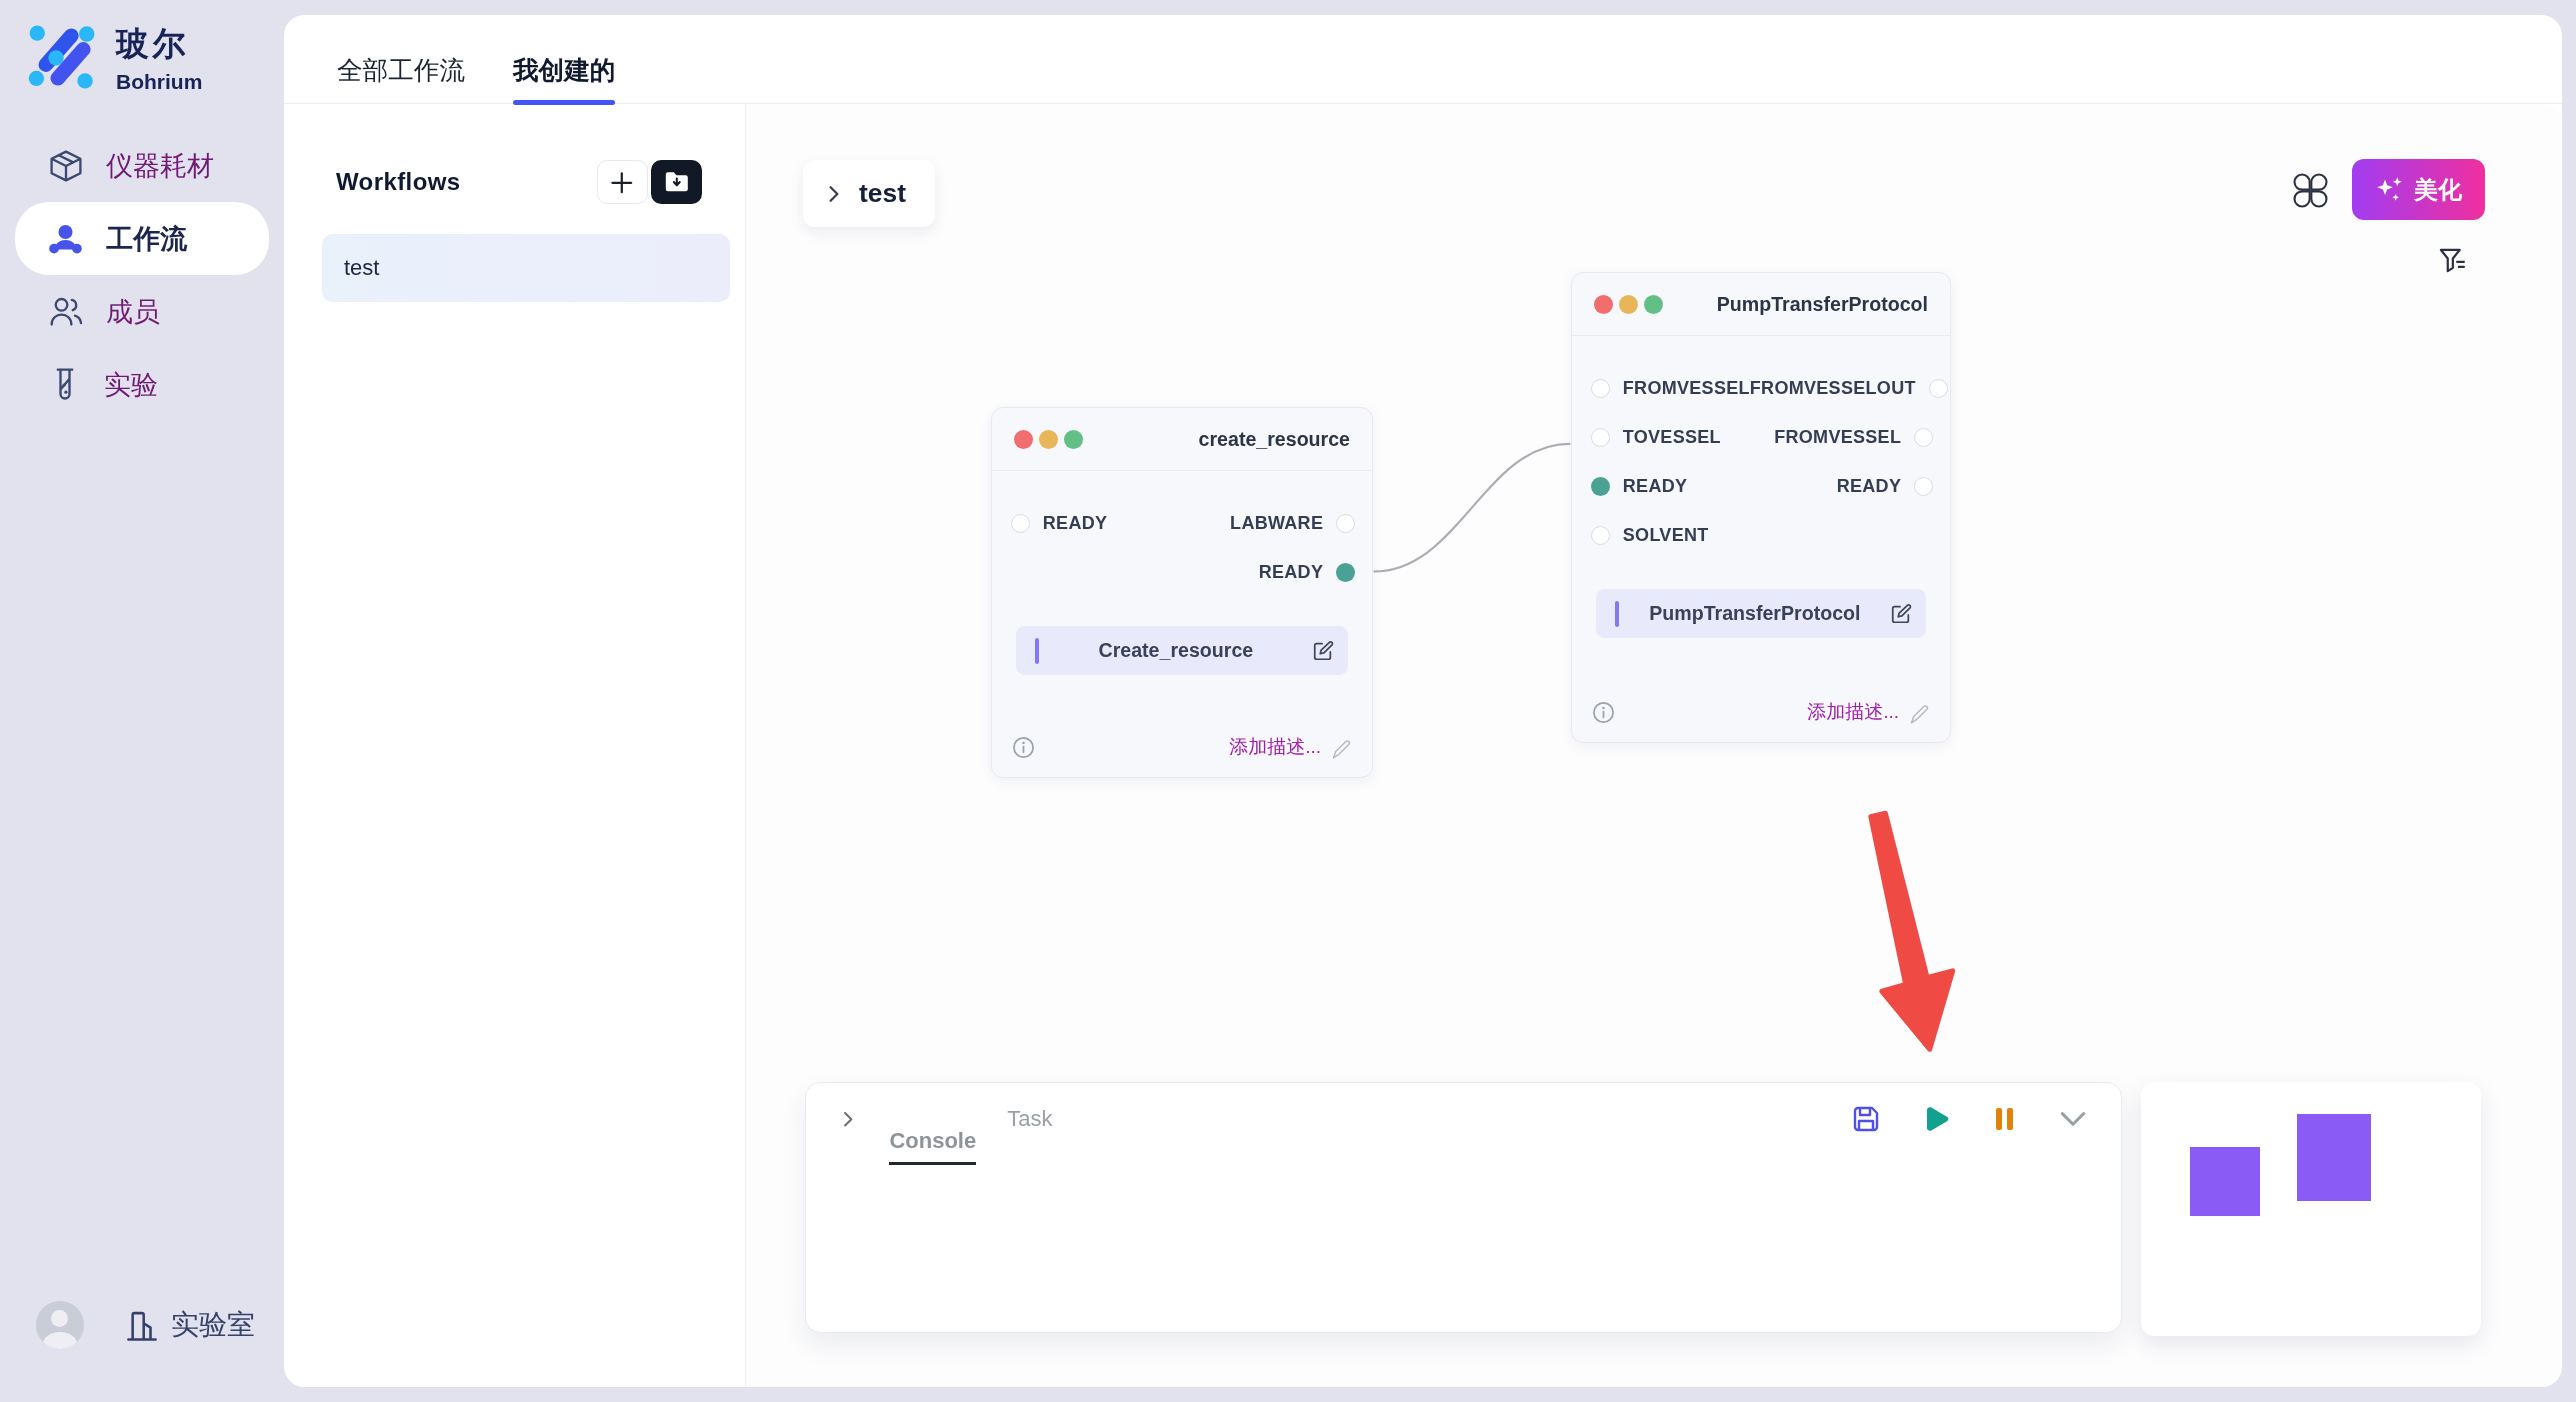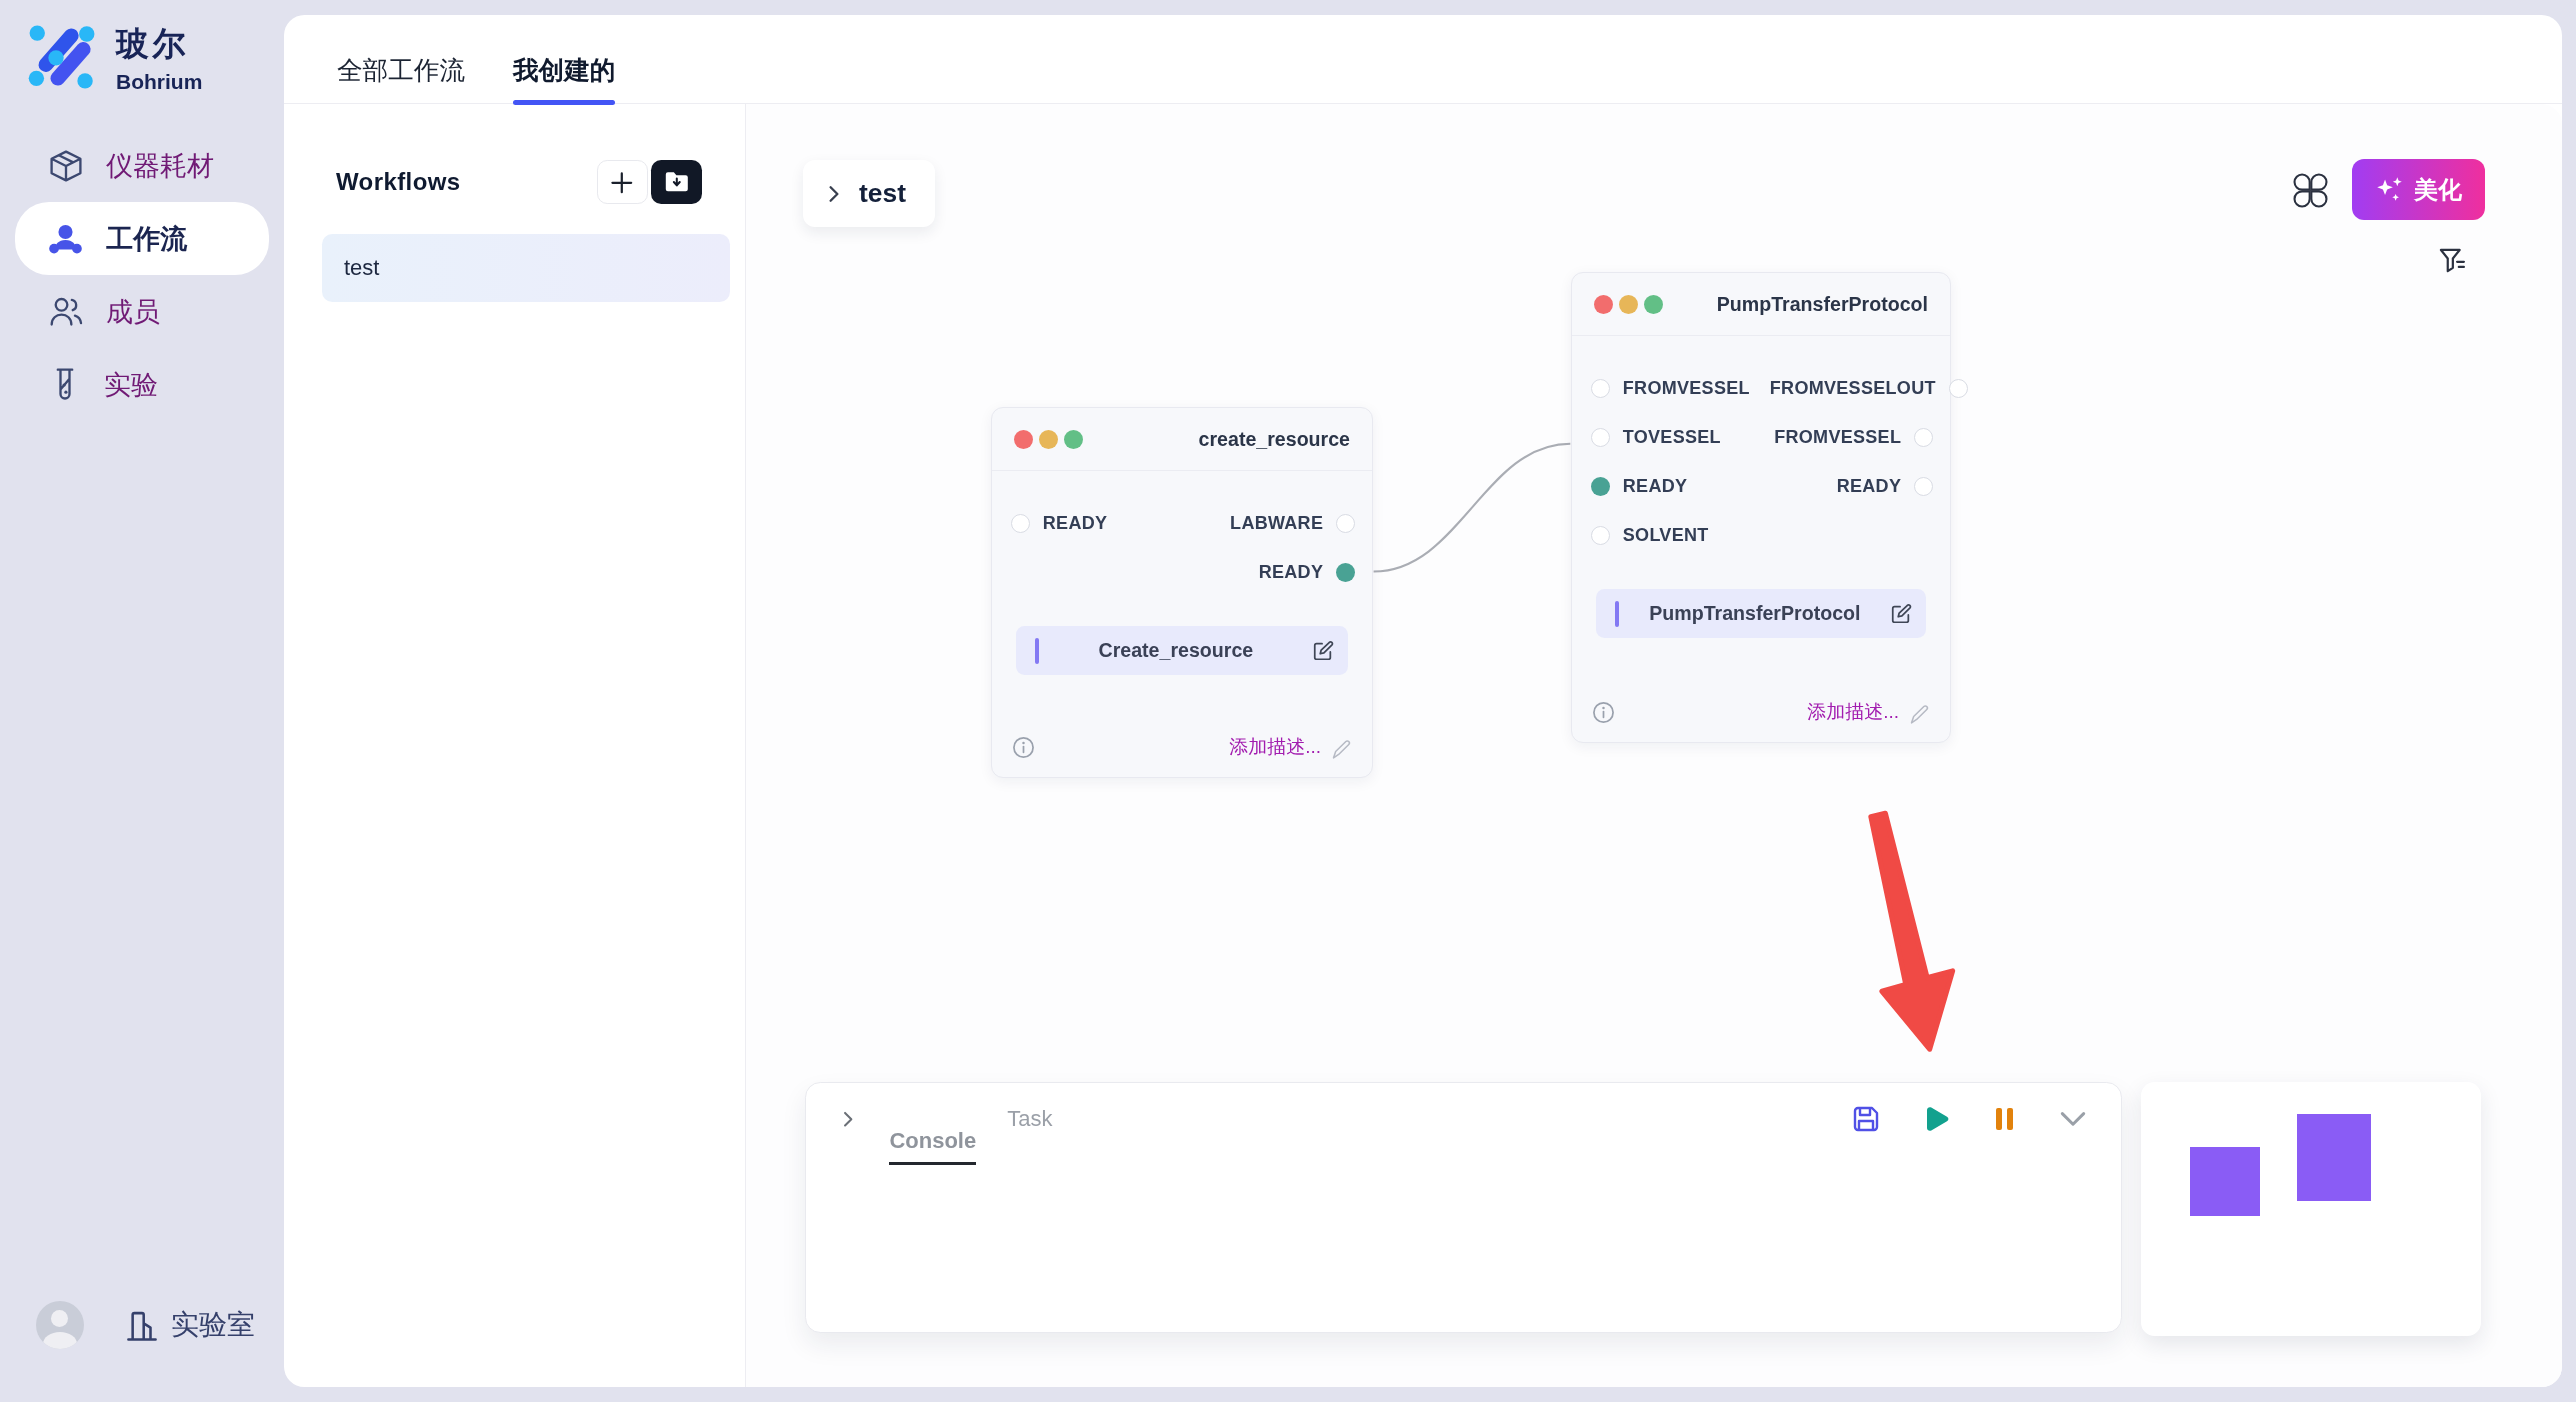--- a/index.html
+++ b/index.html
@@ -63,21 +63,21 @@
 
   
   .node{position:absolute;background:#f7f8fb;border:0.9px solid #e8e9f0;border-radius:12px;
         box-shadow:0 3.4px 13.6px rgba(25,35,70,.06);z-index:2;}
   .node-head{height:63px;display:flex;align-items:center;padding:0 22px;border-bottom:0.9px solid #ebecf2;}
   .dots{display:flex;gap:6px;}
   .dot{width:19px;height:19px;border-radius:50%;}
   .dot.r{background:var(--dot-red);} .dot.y{background:var(--dot-yellow);} .dot.g{background:var(--dot-green);}
   .node-title{margin-left:auto;font-size:19.6px;font-weight:bold;color:#2b3548;}
   .ports{margin-top:28px;}
-  .prow{display:flex;height:49px;padding:0 17px 0 19px;gap:20px;}
+  .prow{display:flex;height:49px;padding:0 17px 0 19px;}
   .pgrp{display:flex;align-items:center;gap:12.8px;}
   .pgrp.right{margin-left:auto;}
   .plabel{font-size:18px;font-weight:bold;color:#333e55;letter-spacing:0.3px;}
   .pc{width:19px;height:19px;border-radius:50%;background:#fff;border:1.7px solid #d9dce4;}
   .pc.filled{background:var(--port-filled);border:none;}
   .action{margin:29px 24px 0;height:49px;border-radius:8.5px;background:#e8eafc;display:flex;align-items:center;cursor:pointer;}
   .abar{width:4.3px;height:25.6px;border-radius:2.6px;background:#8379f3;margin-left:19px;}
   .alabel{flex:1;text-align:center;font-size:19.6px;font-weight:bold;color:#3a4156;}
   .aedit{margin-right:13.6px;}
   .nfooter{position:absolute;left:20.4px;right:20.4px;bottom:17px;display:flex;align-items:center;}

